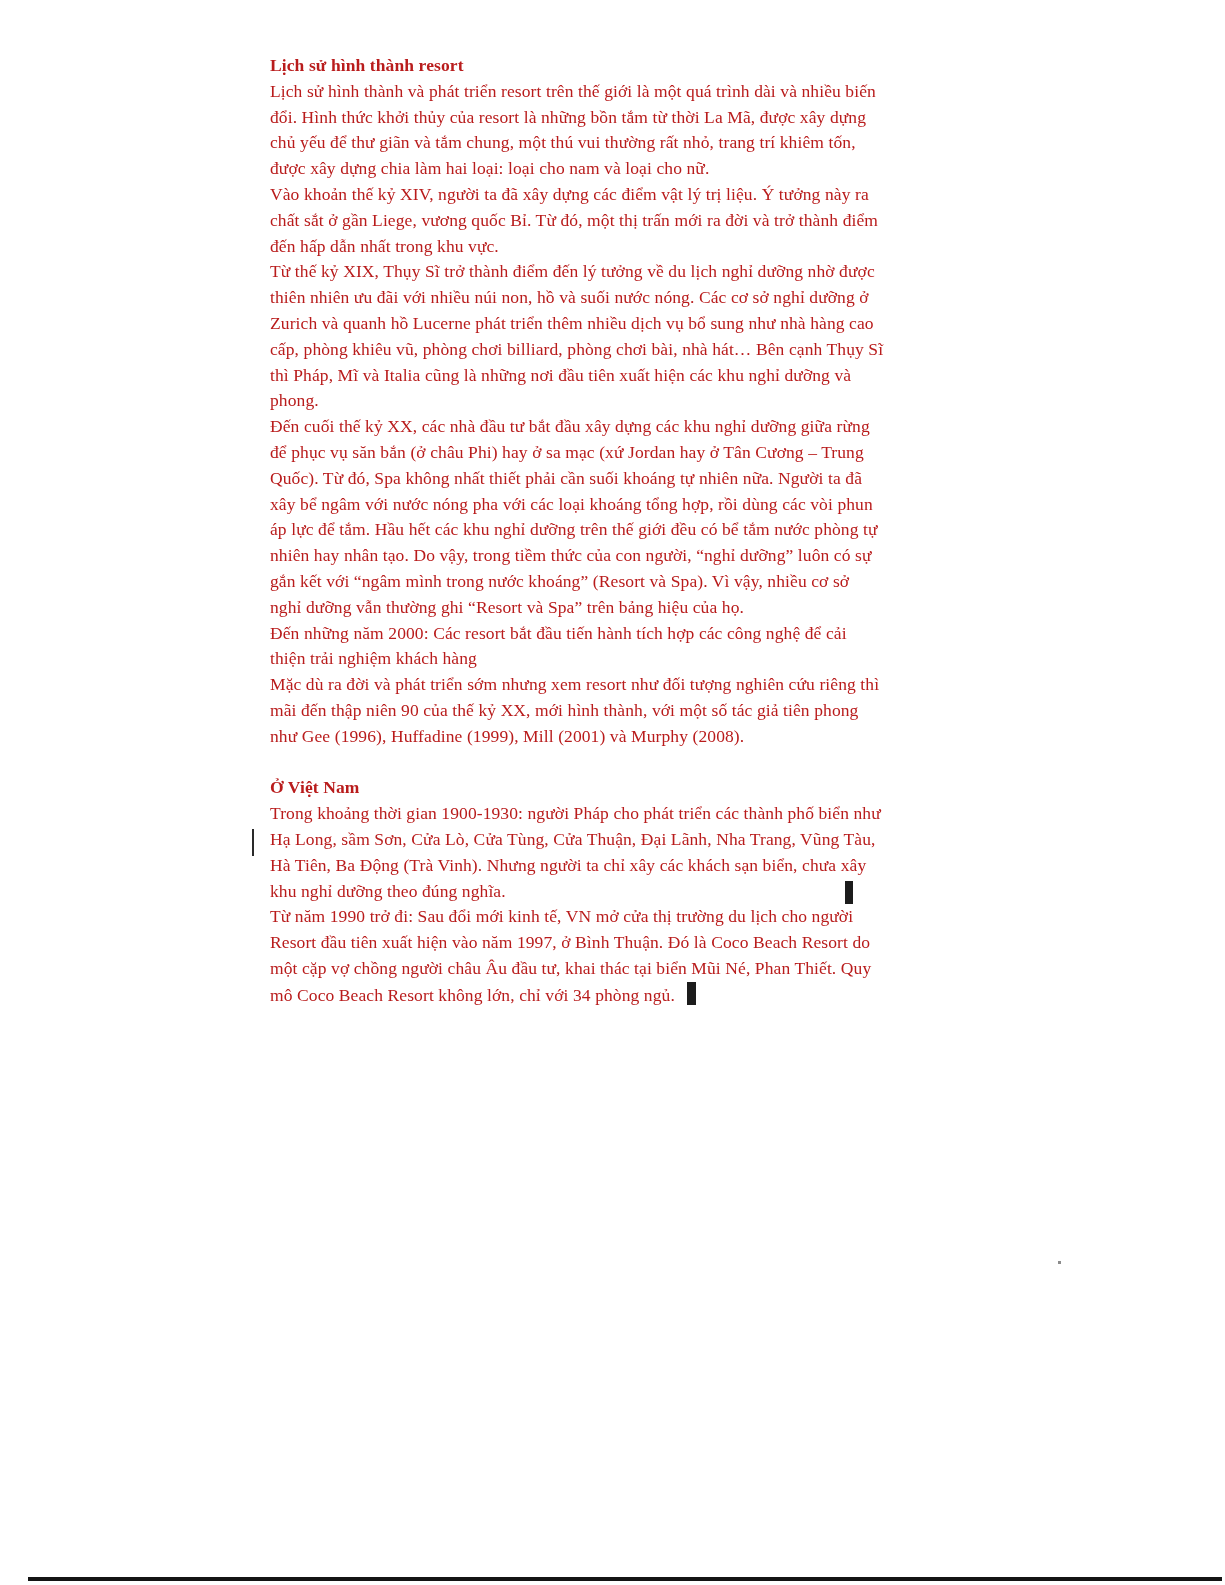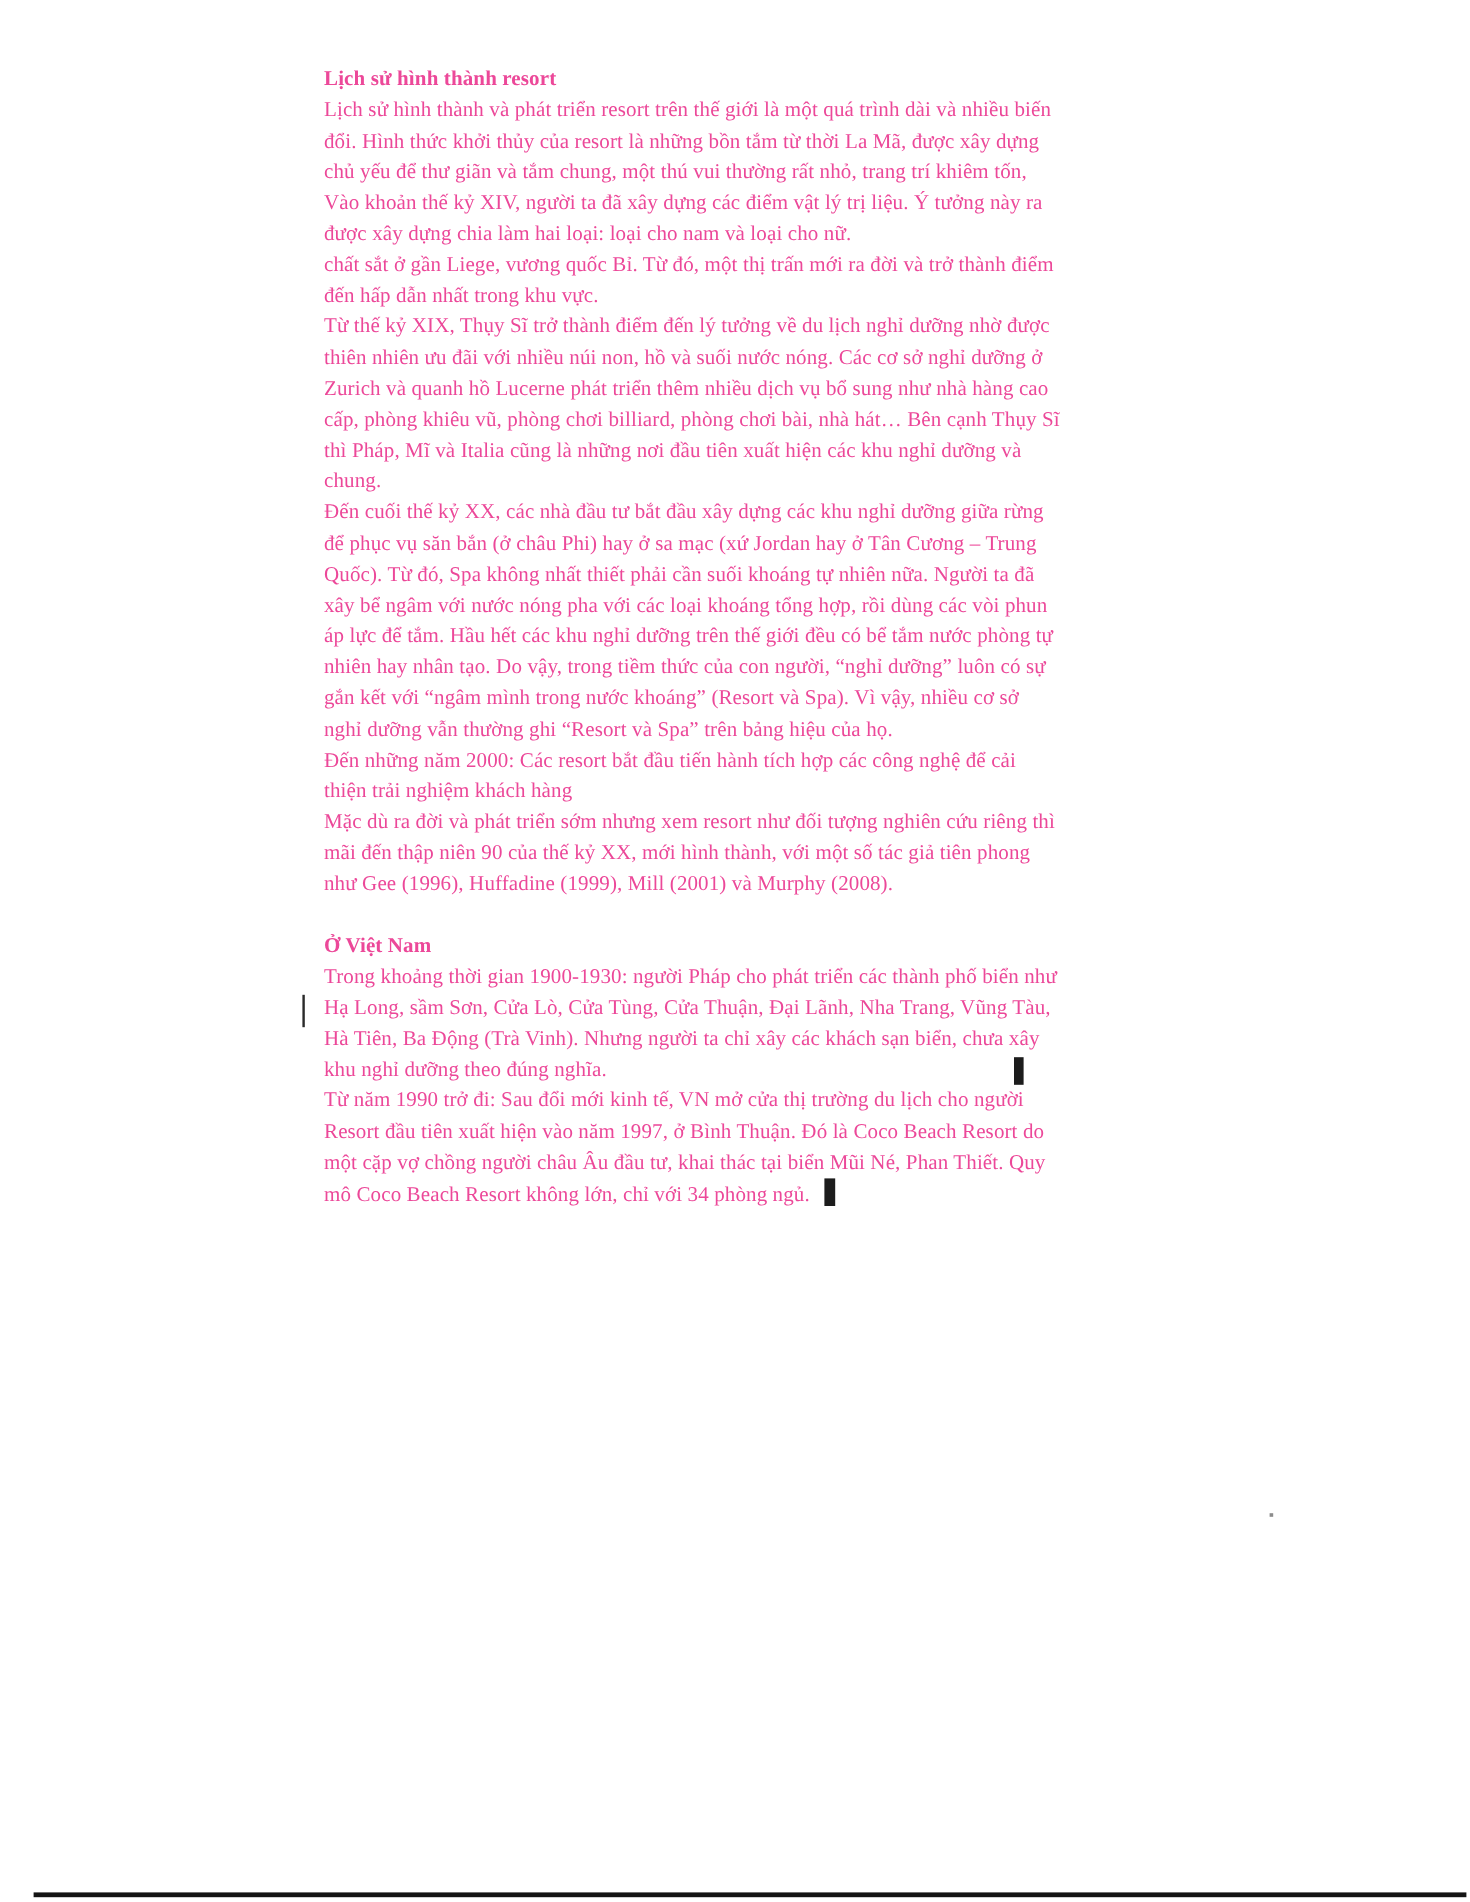--- a/index.html
+++ b/index.html
@@ -72,35 +72,35 @@
     left: 1058px;
     top: 1261px;
     width: 3px;
     height: 3px;
   }
 </style>
 </head>
 <body>
 
 <div class="page" style="background: rgb(255, 255, 255);">
-  <div class="doc-body" id="doc-body" style="color: #ec4899;">
+  <div class="doc-body" id="doc-body" style="color: #b91c1c;">
       <div class="line bold"><span>Lịch sử hình thành resort</span></div>
       <div class="line"><span>Lịch sử hình thành và phát triển resort trên thế giới là một quá trình dài và nhiều biến</span></div>
       <div class="line"><span>đổi. Hình thức khởi thủy của resort là những bồn tắm từ thời La Mã, được xây dựng</span></div>
       <div class="line"><span>chủ yếu để thư giãn và tắm chung, một thú vui thường rất nhỏ, trang trí khiêm tốn,</span></div>
+      <div class="line"><span>được xây dựng chia làm hai loại: loại cho nam và loại cho nữ.</span></div>
       <div class="line"><span>Vào khoản thế kỷ XIV, người ta đã xây dựng các điểm vật lý trị liệu. Ý tưởng này ra</span></div>
-      <div class="line"><span>được xây dựng chia làm hai loại: loại cho nam và loại cho nữ.</span></div>
       <div class="line"><span>chất sắt ở gần Liege, vương quốc Bỉ. Từ đó, một thị trấn mới ra đời và trở thành điểm</span></div>
       <div class="line"><span>đến hấp dẫn nhất trong khu vực.</span></div>
       <div class="line"><span>Từ thế kỷ XIX, Thụy Sĩ trở thành điểm đến lý tưởng về du lịch nghỉ dưỡng nhờ được</span></div>
       <div class="line"><span>thiên nhiên ưu đãi với nhiều núi non, hồ và suối nước nóng. Các cơ sở nghỉ dưỡng ở</span></div>
       <div class="line"><span>Zurich và quanh hồ Lucerne phát triển thêm nhiều dịch vụ bổ sung như nhà hàng cao</span></div>
       <div class="line"><span>cấp, phòng khiêu vũ, phòng chơi billiard, phòng chơi bài, nhà hát… Bên cạnh Thụy Sĩ</span></div>
       <div class="line"><span>thì Pháp, Mĩ và Italia cũng là những nơi đầu tiên xuất hiện các khu nghỉ dưỡng và</span></div>
-      <div class="line"><span>chung.</span></div>
+      <div class="line"><span>phong.</span></div>
       <div class="line"><span>Đến cuối thế kỷ XX, các nhà đầu tư bắt đầu xây dựng các khu nghỉ dưỡng giữa rừng</span></div>
       <div class="line"><span>để phục vụ săn bắn (ở châu Phi) hay ở sa mạc (xứ Jordan hay ở Tân Cương – Trung</span></div>
       <div class="line"><span>Quốc). Từ đó, Spa không nhất thiết phải cần suối khoáng tự nhiên nữa. Người ta đã</span></div>
       <div class="line"><span>xây bể ngâm với nước nóng pha với các loại khoáng tổng hợp, rồi dùng các vòi phun</span></div>
       <div class="line"><span>áp lực để tắm. Hầu hết các khu nghỉ dưỡng trên thế giới đều có bể tắm nước phòng tự</span></div>
       <div class="line"><span>nhiên hay nhân tạo. Do vậy, trong tiềm thức của con người, “nghỉ dưỡng” luôn có sự</span></div>
       <div class="line"><span>gắn kết với “ngâm mình trong nước khoáng” (Resort và Spa). Vì vậy, nhiều cơ sở</span></div>
       <div class="line"><span>nghỉ dưỡng vẫn thường ghi “Resort và Spa” trên bảng hiệu của họ.</span></div>
       <div class="line"><span>Đến những năm 2000: Các resort bắt đầu tiến hành tích hợp các công nghệ để cải</span></div>
       <div class="line"><span>thiện trải nghiệm khách hàng</span></div>

